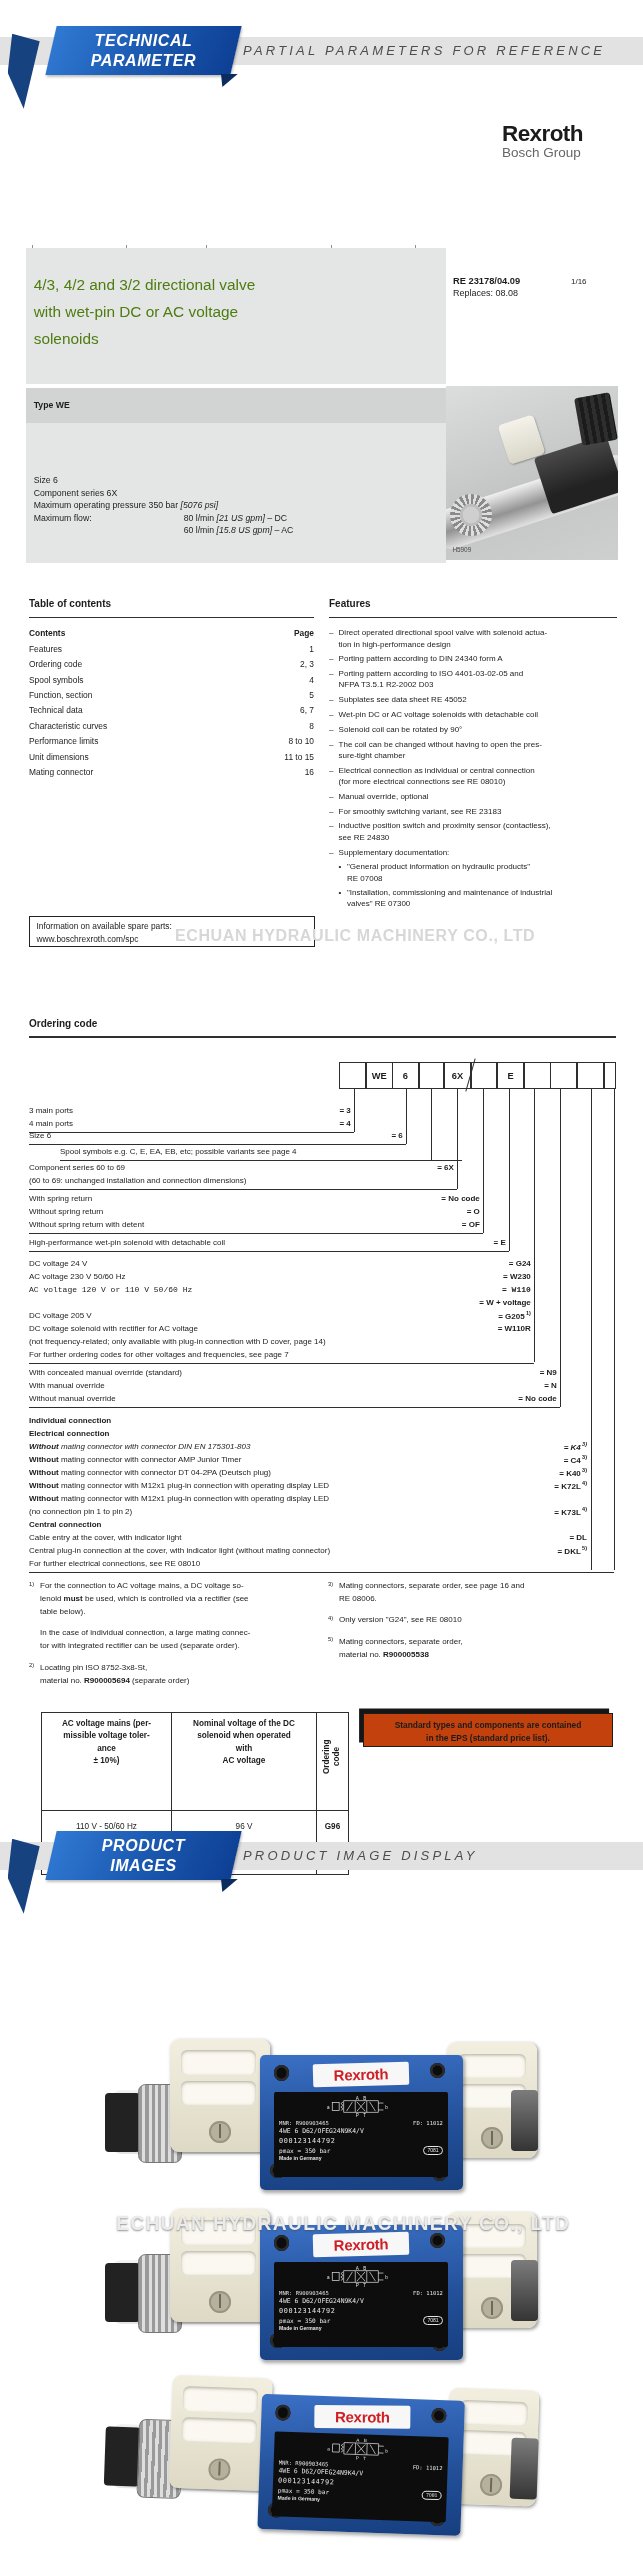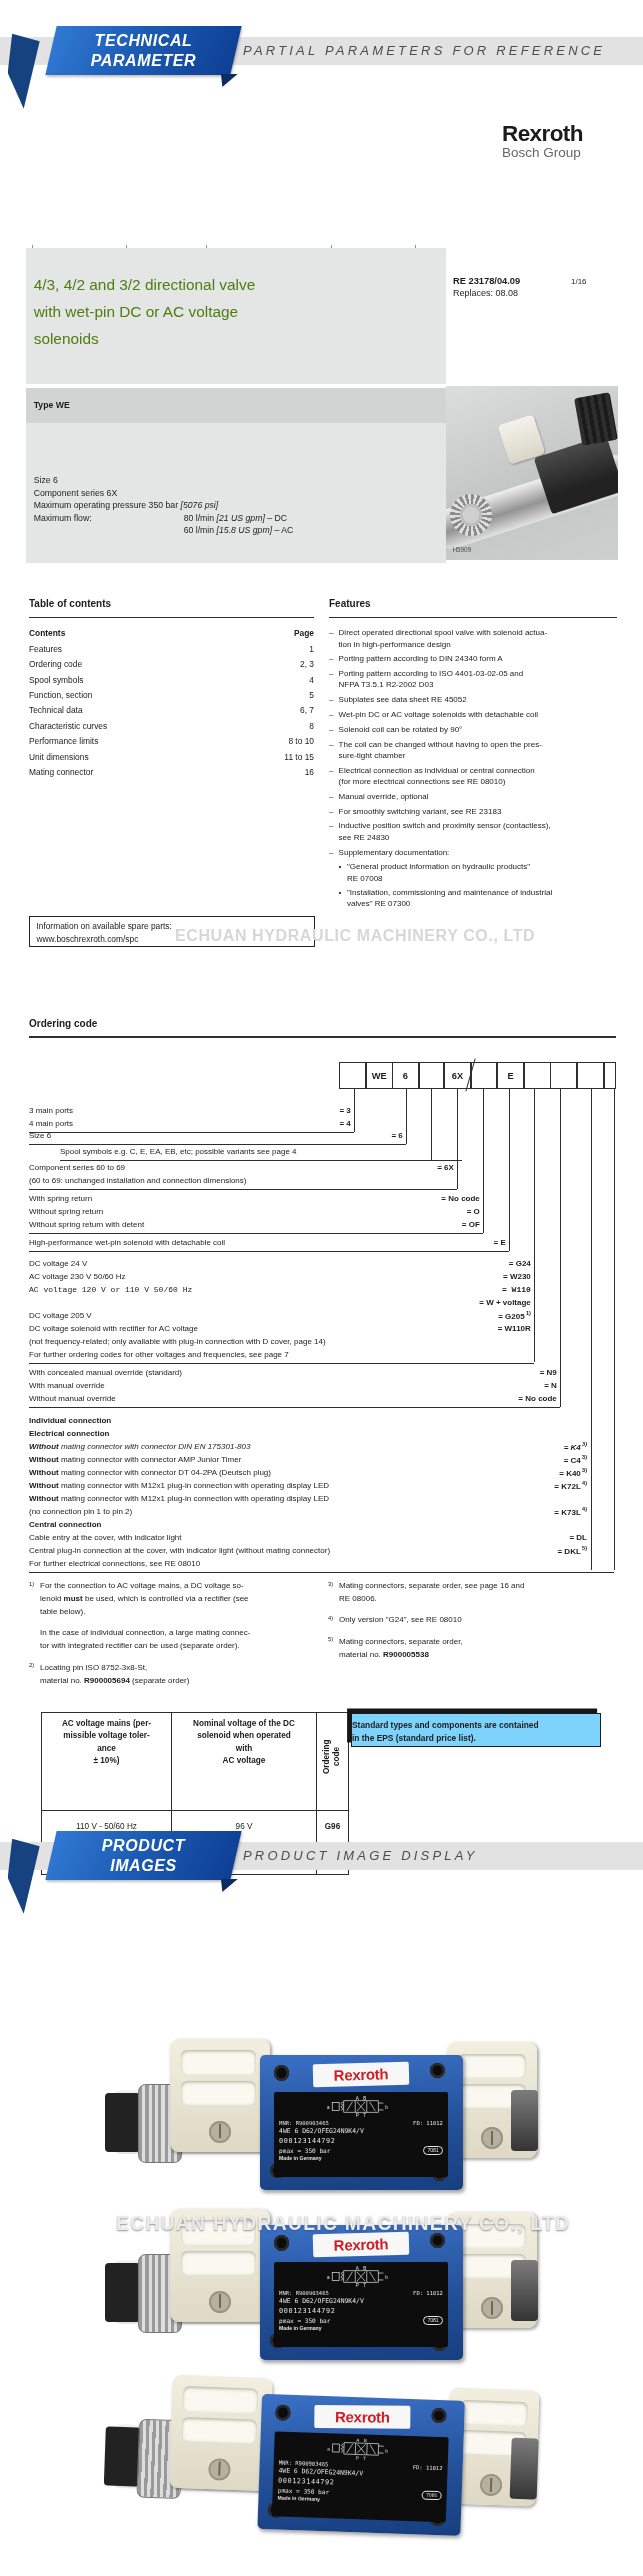--- a/index.html
+++ b/index.html
@@ -89,22 +89,22 @@
   .fncol{position:absolute;font-size:8px;line-height:13px;}
   .fn{position:relative;padding-left:11px;margin-bottom:8.4px;}
   .fn .fsup{position:absolute;left:0;top:-1.3px;font-size:5.8px;}
   
   .actable{position:absolute;left:41px;top:1712px;border-collapse:collapse;}
   .actable td,.actable th{border:1px solid #2e2e2e;font-size:8.2px;text-align:center;vertical-align:middle;}
   .actable th{font-weight:bold;height:91px;vertical-align:top;padding-top:5.1px;line-height:12.2px;}
   .actable .c1{width:127px;}.actable .c2{width:142px;}.actable .c3{width:29px;}
   .actable td{height:29px;}
   .rot{writing-mode:vertical-rl;transform:rotate(180deg);margin:0 auto;line-height:10.3px;height:77px;}
-  .stdbox{position:absolute;left:351px;top:1713px;width:248px;height:27px;border:1px solid #1c1c1c;
-          background:#7dd3fc;box-shadow:-3.9px -4.5px 0 #161616;font-weight:bold;
+  .stdbox{position:absolute;left:363px;top:1713px;width:248px;height:27px;border:1px solid #1c1c1c;
+          background:#c2410c;box-shadow:-3.9px -4.5px 0 #161616;text-align:center;font-weight:bold;
           font-size:8.4px;line-height:13px;padding-top:5.1px;}
   
   .photos{position:absolute;left:106px;top:2029px;width:431px;height:527px;}
   .valve{position:absolute;left:0;width:431px;height:170px;}
   .v-tube{position:absolute;left:6.4px;top:61px;width:418px;height:64px;border-radius:9px;
           background:linear-gradient(#f4f4f4,#8e8e8e 58%,#e7e7e7);}
   .v-gland{position:absolute;left:-1.3px;top:64px;width:35px;height:59px;border-radius:3.9px;background:#222;}
   .v-nut{position:absolute;left:32px;top:55px;width:42px;height:77px;border-radius:7.7px;border:0.6px solid #777;
          background:repeating-linear-gradient(90deg,#9a9a9a 0 3.2px,#dedede 3.2px 6.4px);}
   .v-conn{position:absolute;background:linear-gradient(#f2efe0,#ded9c5);border-radius:9px;

